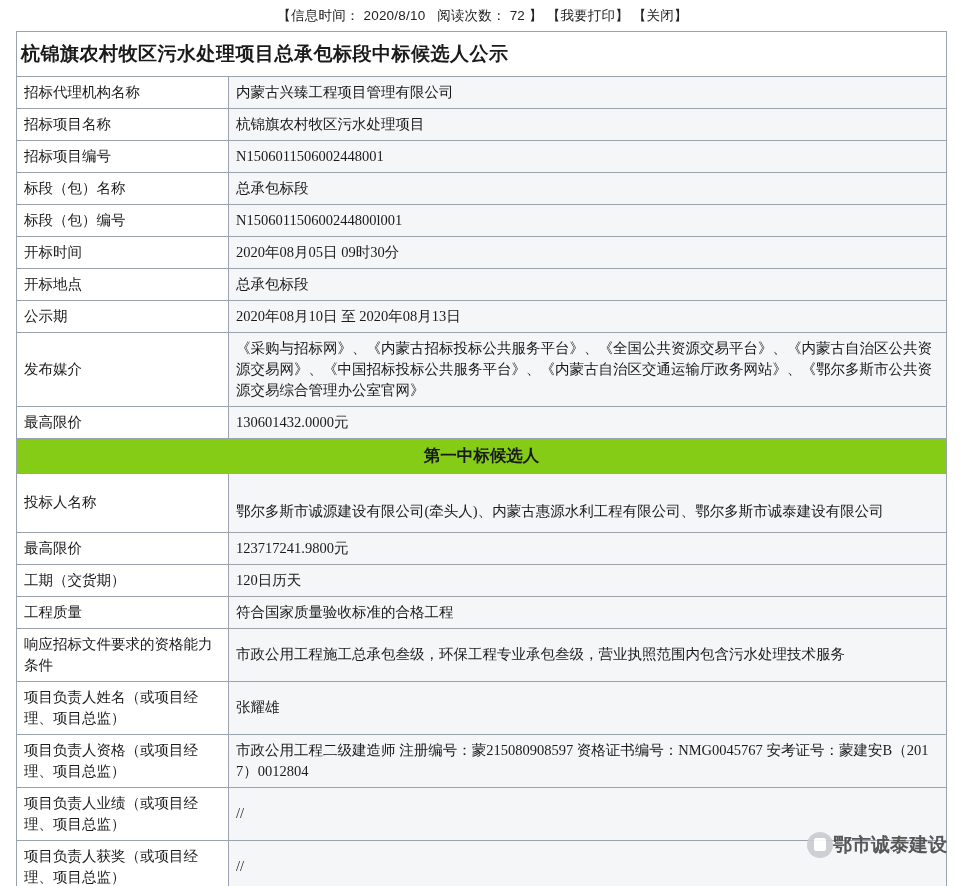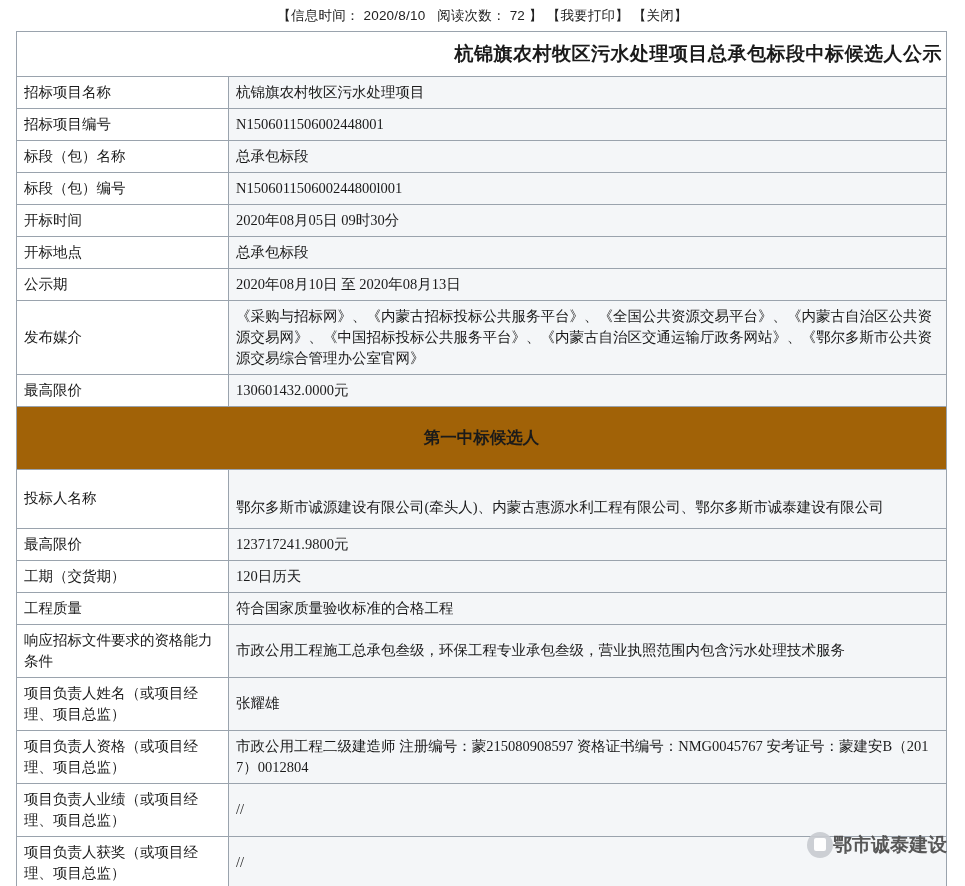--- a/index.html
+++ b/index.html
@@ -44,33 +44,33 @@
   }
   .doc td.label {
     width: 212px;
     background: #ffffff;
     vertical-align: middle;
   }
   .doc td.value {
     background: #f4f6f8;
   }
   tr.title-row td {
-    text-align: right;
+    text-align: left;
     font-size: 19px;
     font-weight: bold;
     padding: 8px 4px;
     letter-spacing: 0.5px;
     background: #ffffff;
   }
   tr.section-row td {
     text-align: center;
     font-size: 16.5px;
     font-weight: bold;
-    padding: 19px 4px;
-    background: #a16207;
+    padding: 5px 4px;
+    background: #84cc16;
   }
   td.tall {
     padding-top: 27px;
     padding-bottom: 10px;
   }
   .media-cell {
     line-height: 1.6;
     padding: 10px 9px 10px 9px;
     margin-left: 24px;
   }
@@ -129,20 +129,24 @@
   <colgroup>
       <col style="width:212px">
       <col>
     </colgroup>
   <tbody>
     <tr class="title-row">
       <td colspan="2">杭锦旗农村牧区污水处理项目总承包标段中标候选人公示</td>
     </tr>
 
     <tr>
+      <td class="label">招标代理机构名称</td>
+      <td class="value">内蒙古兴臻工程项目管理有限公司</td>
+    </tr>
+    <tr>
       <td class="label">招标项目名称</td>
       <td class="value">杭锦旗农村牧区污水处理项目</td>
     </tr>
     <tr>
       <td class="label">招标项目编号</td>
       <td class="value">N1506011506002448001</td>
     </tr>
     <tr>
       <td class="label">标段（包）名称</td>
       <td class="value">总承包标段</td>

